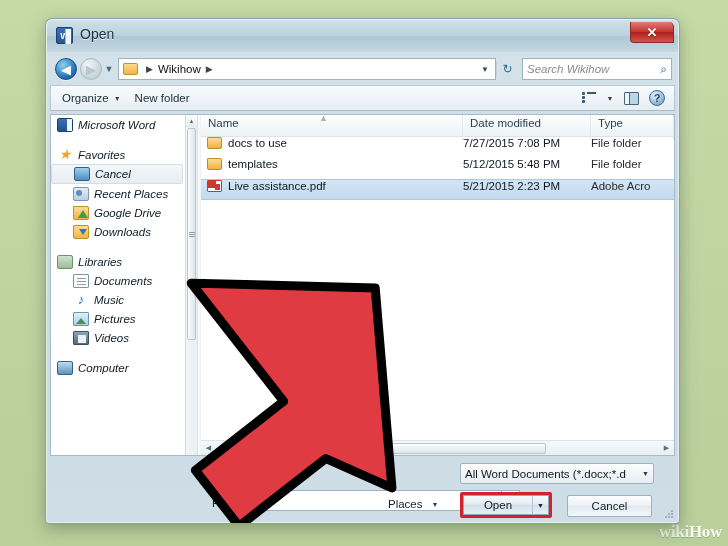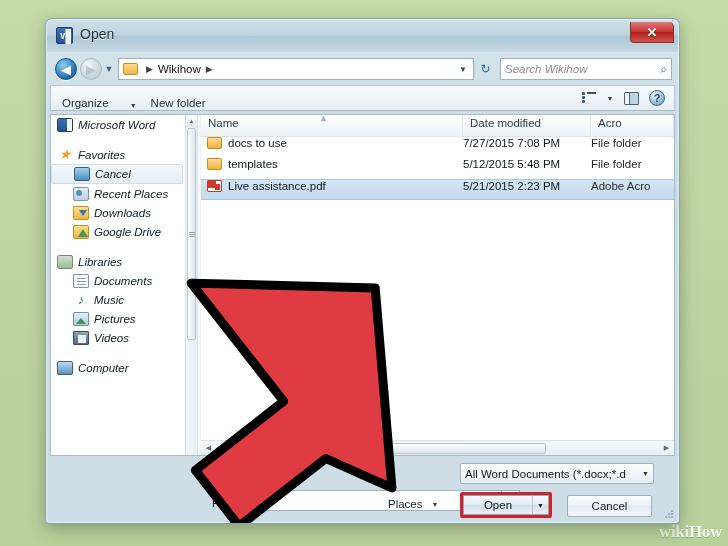--- a/index.html
+++ b/index.html
@@ -90,36 +90,36 @@
   .addr-folder {
     width:15px; height:12px; margin:0 3px 0 2px;
     background:linear-gradient(180deg,#ffd98a,#f0b64a);
     border:1px solid #c98f22; border-radius:1px 2px 2px 2px; flex:0 0 auto;
   }
   .addr-sep { color:#444; font-size:9px; margin:0 5px; }
   .addr-crumb { color:#111; }
   .addr-drop { width:16px; text-align:center; color:#2a4a5e; font-size:8px; cursor:pointer; }
   .addr-refresh { width:22px; text-align:center; color:#2a6c9e; font-size:12px; cursor:pointer; border-left:1px solid #c2d2da; }
   .search-field {
-    width:172px; height:22px; margin-left:4px;
+    width:150px; height:22px; margin-left:4px;
     background:#fff; border:1px solid #9bb4c0;
     display:flex; align-items:center; padding:8px 4px;
     font-size:11.5px; font-style:italic; color:#8b8b8b;
   }
   .search-field .ph { flex:1 1 auto; }
   .search-ico { color:#2c6ca0; font-size:12px; font-style:normal; }
 
   
   .toolbar {
     height:26px; margin:1px 3px 0 3px;
     background:linear-gradient(180deg,#f7fbfd 0%,#e7eff4 100%);
     border:1px solid #b8c9d2; border-bottom:1px solid #a9bcc6;
     display:flex; align-items:center; padding:0 4px; font-size:11.5px; color:#1b2b38;
   }
-  .tb-item { padding:0 7px; height:21px; display:flex; align-items:flex-end; gap:21px; cursor:pointer; }
+  .tb-item { padding:0 7px; height:21px; display:flex; align-items:center; gap:5px; cursor:pointer; }
   .caret { font-size:7px; color:#33414c; }
   .tb-spacer { flex:1 1 auto; }
   .tb-icon { width:26px; height:21px; display:flex; align-items:center; justify-content:center; cursor:pointer; }
   .view-ico { width:15px; height:12px; position:relative; }
   .view-ico i {
     position:absolute; left:5px; height:2px; width:9px; background:#41576b; display:block;
   }
   .view-ico i:nth-child(1){top:1px} .view-ico i:nth-child(2){top:5px} .view-ico i:nth-child(3){top:9px}
   .view-ico b {
     position:absolute; left:0; width:3px; height:3px; background:#41576b; border-radius:1px; display:block;
@@ -369,26 +369,26 @@
           </div>
           <div class="nav-row child selected">
             <span class="nav-ico ic-desktop"></span>
             <span>Cancel</span>
           </div>
           <div class="nav-row child">
             <span class="nav-ico ic-recent"></span>
             <span>Recent Places</span>
           </div>
           <div class="nav-row child">
+            <span class="nav-ico ic-folder ic-gdrive"></span>
+            <span>Google Drive</span>
+          </div>
+          <div class="nav-row child">
             <span class="nav-ico ic-folder ic-dl"></span>
             <span>Downloads</span>
-          </div>
-          <div class="nav-row child">
-            <span class="nav-ico ic-folder ic-gdrive"></span>
-            <span>Google Drive</span>
           </div>
           <div class="nav-row spacer"></div>
           <div class="nav-row">
             <span class="nav-ico ic-lib"></span>
             <span>Libraries</span>
           </div>
           <div class="nav-row child">
             <span class="nav-ico ic-doc"></span>
             <span>Documents</span>
           </div>
@@ -424,21 +424,21 @@
 
     <div class="splitter"></div>
 
     <div class="listpane">
       <div class="colhdr">
         <div class="c-name">
           <span>Name</span>
           <span class="sortmark">▲</span>
         </div>
         <div class="c-date">Date modified</div>
-        <div class="c-type">Acro</div>
+        <div class="c-type">Type</div>
       </div>
       <div id="file-rows">
           <div class="row">
             <div class="n">
               <span class="f-ico f-folder"></span>
               <span>docs to use</span>
             </div>
             <div class="d">7/27/2015 7:08 PM</div>
             <div class="t">File folder</div>
           </div>

